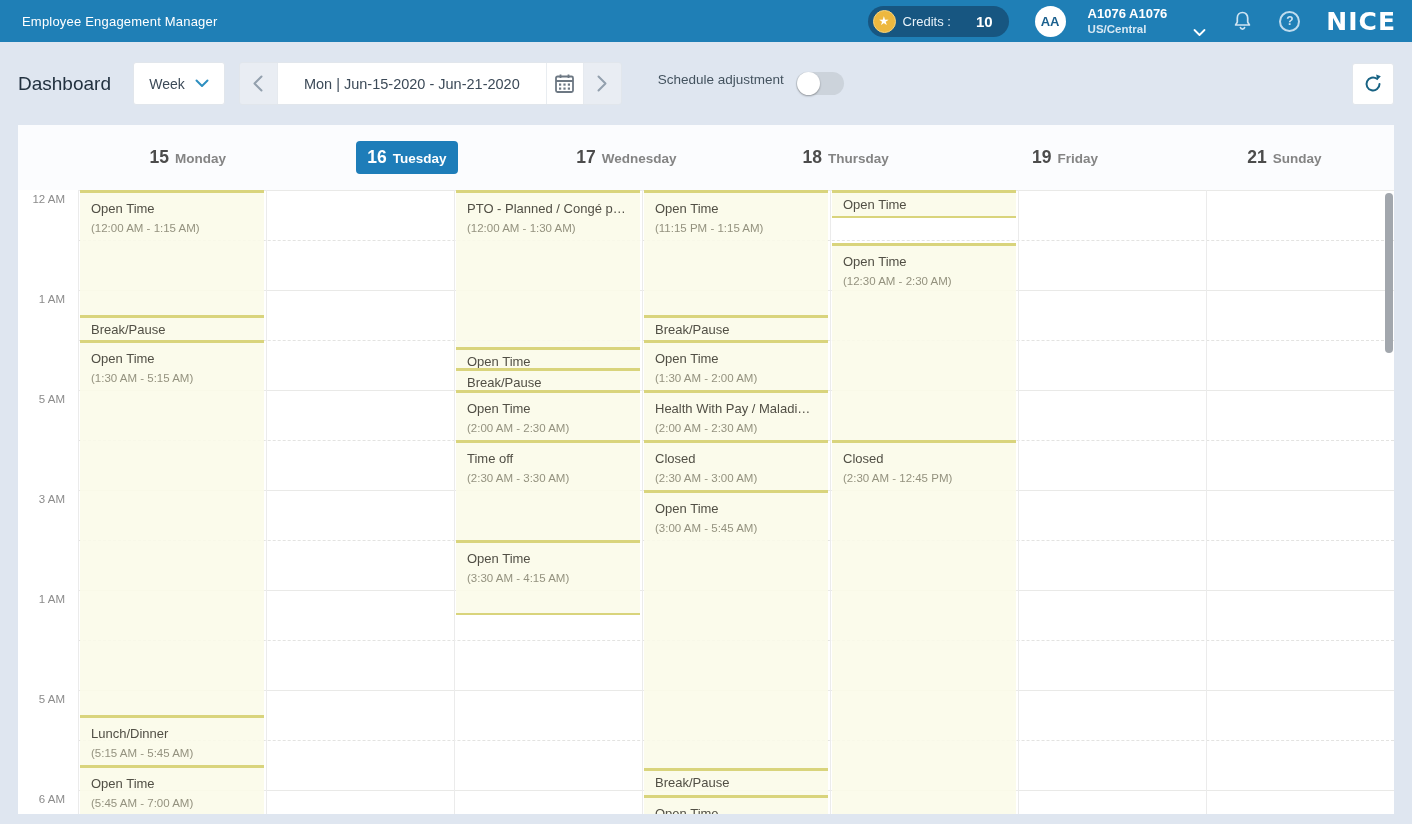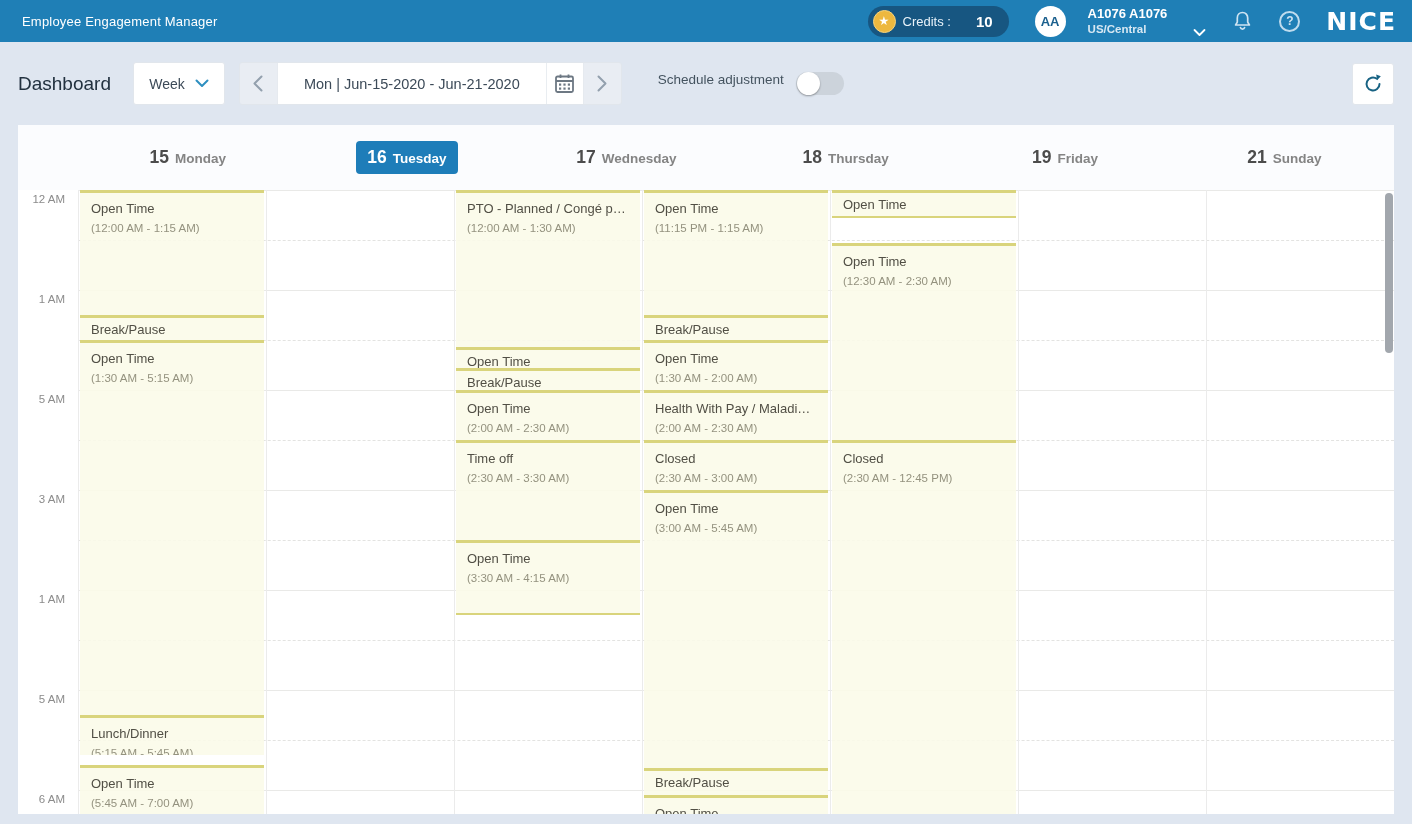--- a/index.html
+++ b/index.html
@@ -289,21 +289,21 @@
     <div class="ev-time">(12:00 AM - 1:15 AM)</div>
   </div>
           <div class="event short" style="top: 125px; height: 25px;">
     <div class="ev-title">Break/Pause</div>
 
   </div>
           <div class="event" style="top: 150px; height: 375px;">
     <div class="ev-title">Open Time</div>
     <div class="ev-time">(1:30 AM - 5:15 AM)</div>
   </div>
-          <div class="event" style="top: 525px; height: 40px;">
+          <div class="event" style="top: 525px; height: 50px;">
     <div class="ev-title">Lunch/Dinner</div>
     <div class="ev-time">(5:15 AM - 5:45 AM)</div>
   </div>
           <div class="event" style="top: 575px; height: 125px;">
     <div class="ev-title">Open Time</div>
     <div class="ev-time">(5:45 AM - 7:00 AM)</div>
   </div>
         </div>
         <div class="day-col"></div>
         <div class="day-col">

